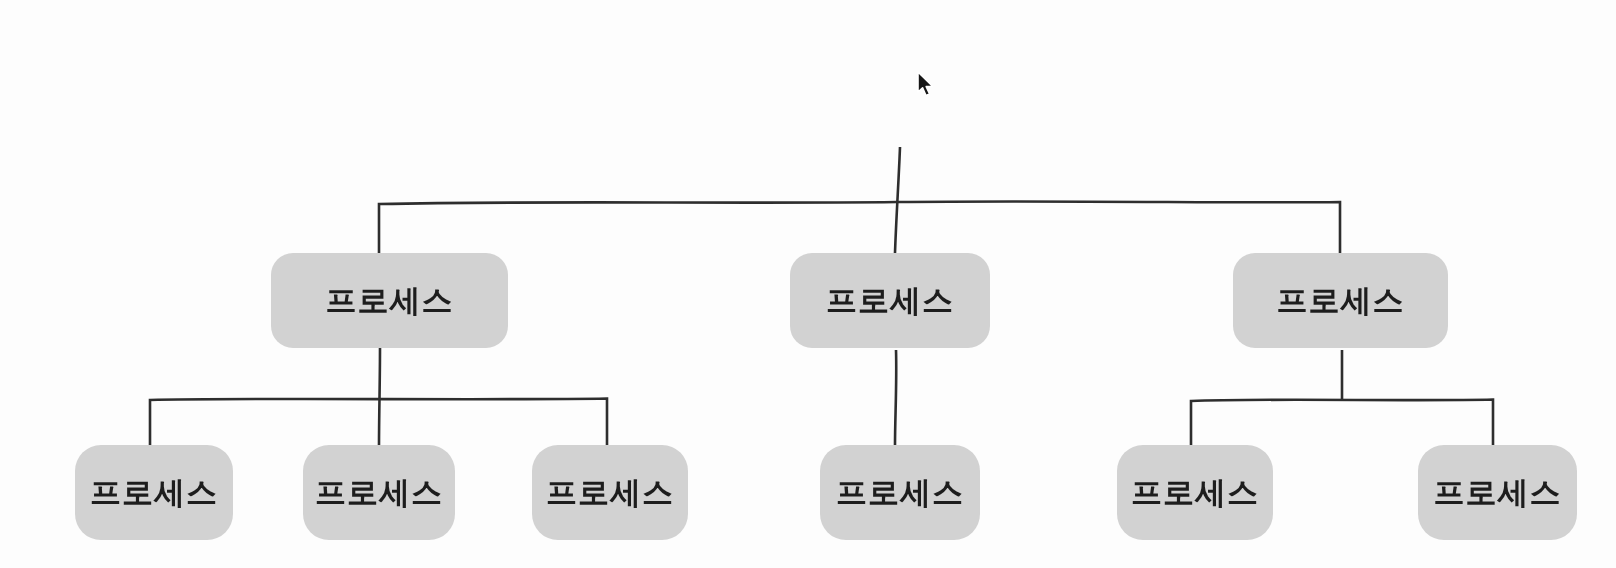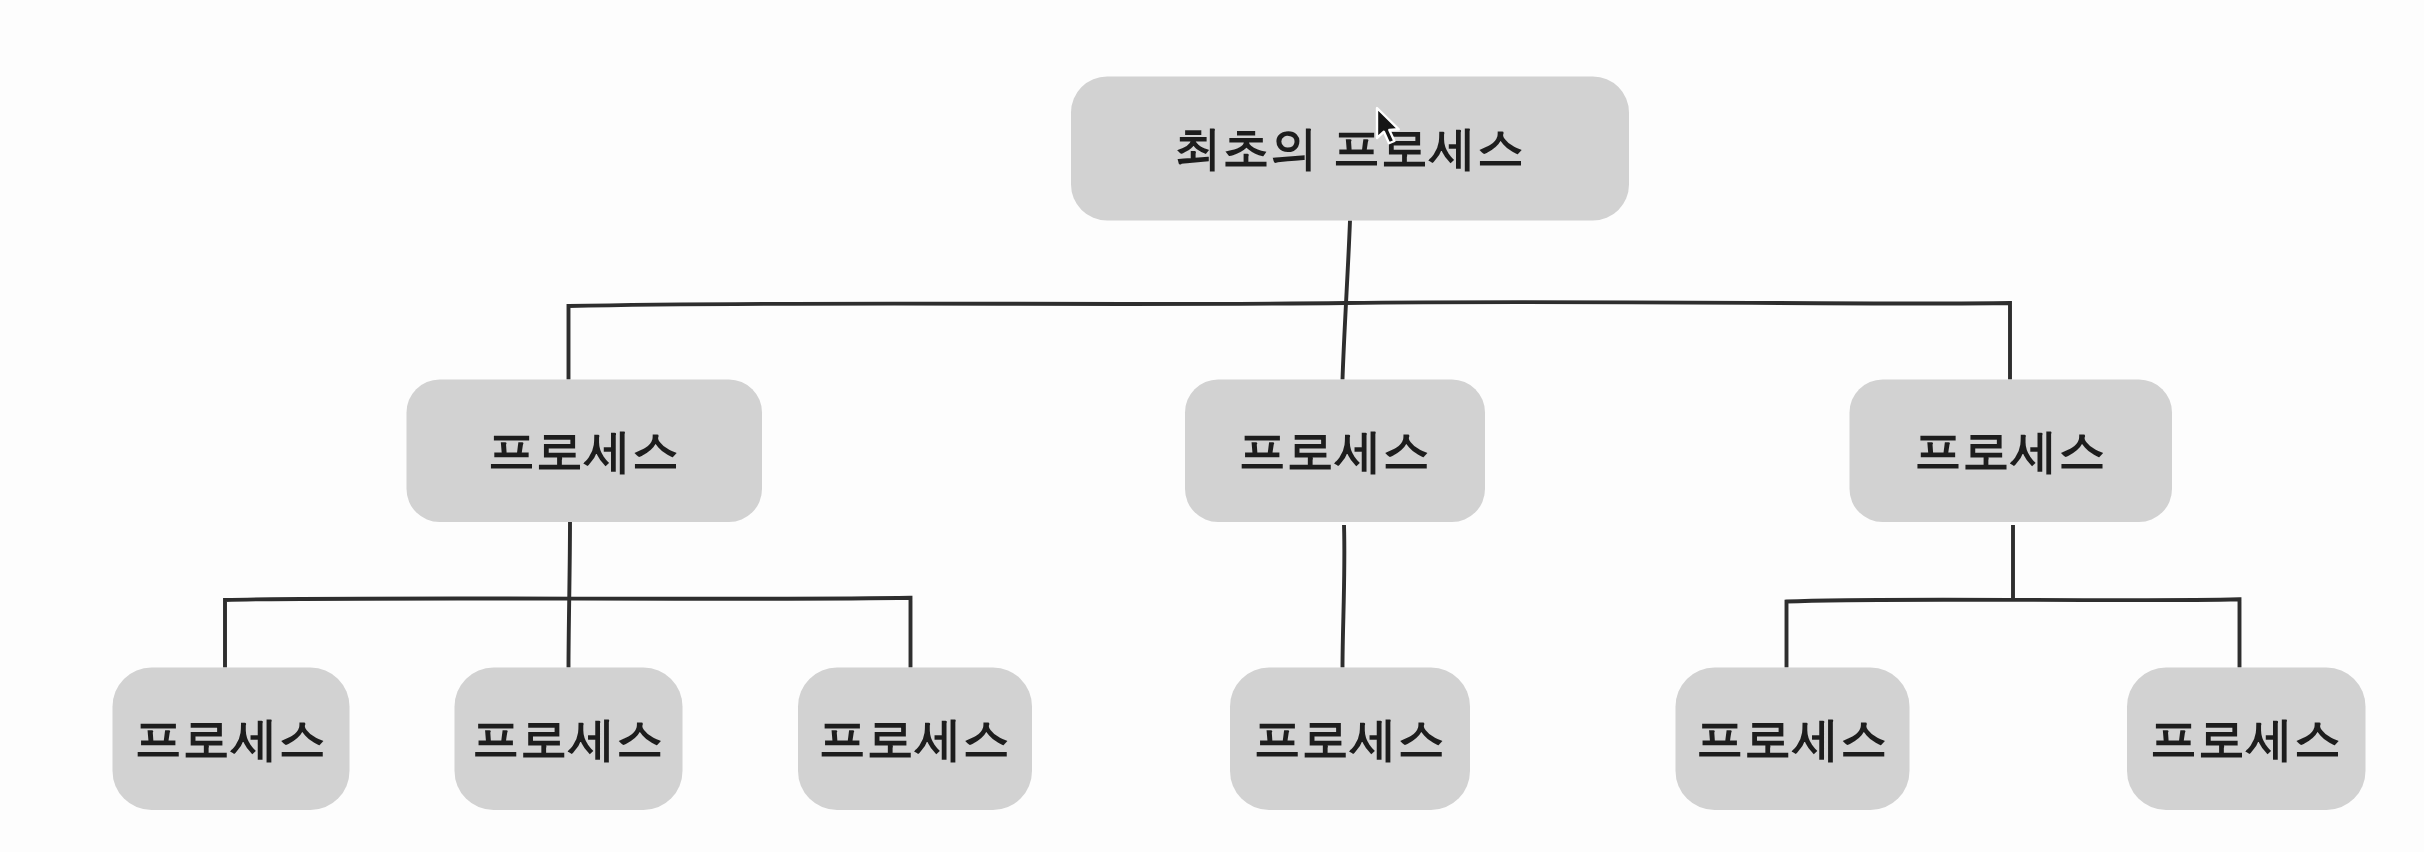--- a/index.html
+++ b/index.html
@@ -70,21 +70,20 @@
       <path d="M380 348 C380 380, 379 418, 379 445"></path>
       <path d="M150 445 L150 400 C240 397.5, 500 400.5, 607 398.5 L607 445"></path>
 
       <path d="M896 350 C897 382, 895 418, 895 445"></path>
 
       <path d="M1342 350 C1342 368, 1342 385, 1342 400"></path>
       <path d="M1191 445 L1191 401 C1260 398, 1420 401.5, 1493 399.5 L1493 445"></path>
     </g>
   </svg>
 
-  <div class="node root">최초의 프로세스</div>
 
   <div class="node l2-a">프로세스</div>
   <div class="node l2-b">프로세스</div>
   <div class="node l2-c">프로세스</div>
 
   <div class="node l3-a1">프로세스</div>
   <div class="node l3-a2">프로세스</div>
   <div class="node l3-a3">프로세스</div>
   <div class="node l3-b1">프로세스</div>
   <div class="node l3-c1">프로세스</div>

